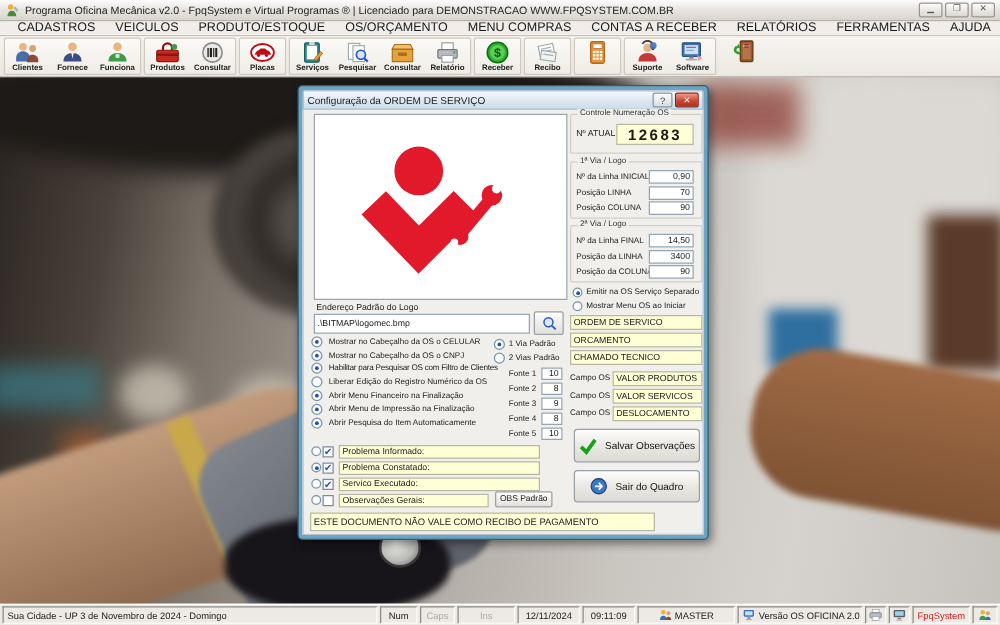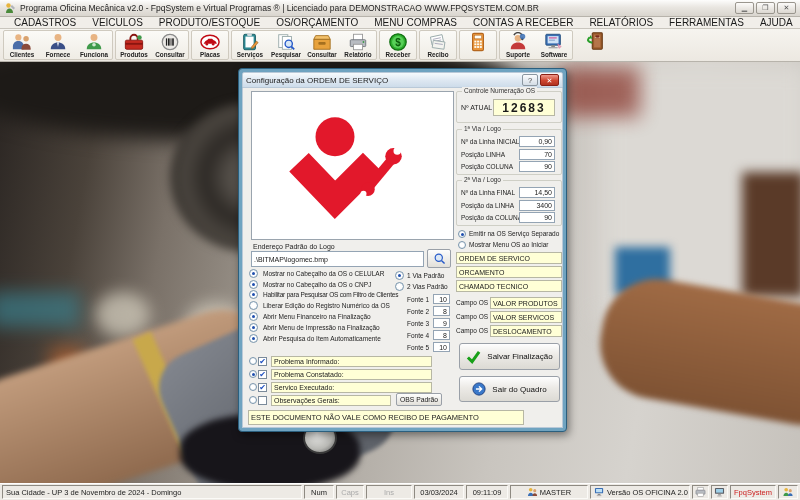--- a/index.html
+++ b/index.html
@@ -407,39 +407,39 @@
       <div class="yfield" style="left:247px;top:209px;width:72px;height:12px;">VALOR PRODUTOS</div>
       <span class="lbl small" style="left:213px;top:225px;">Campo OS 2</span>
       <div class="yfield" style="left:247px;top:223px;width:72px;height:12px;">VALOR SERVICOS</div>
       <span class="lbl small" style="left:213px;top:239px;">Campo OS 3</span>
       <div class="yfield" style="left:247px;top:237px;width:72px;height:12px;">DESLOCAMENTO</div>
 
       <div class="btn" style="left:216px;top:255px;width:101px;height:27px;">
         <svg width="15" height="14" viewBox="0 0 16 15">
             <path d="M2 8l4.5 4.5L14 2" fill="none" stroke="#18a018" stroke-width="3.2"></path>
           </svg>
-        <span>Salvar Finalização</span>
+        <span>Salvar Observações</span>
       </div>
       <div class="btn" style="left:216px;top:288px;width:101px;height:26px;">
         <svg width="14" height="14" viewBox="0 0 16 16">
             <circle cx="8" cy="8" r="7" fill="#3a78c9" stroke="#1a3a7a" stroke-width="1"></circle>
             <path d="M4.5 8h6M8 5l3 3-3 3" fill="none" stroke="#fff" stroke-width="1.6"></path>
           </svg>
         <span>Sair do Quadro</span>
       </div>
 
     </div>
   </div>
 
   <div class="statusbar">
     <div class="sp" style="flex:1;">Sua Cidade - UP  3 de Novembro de 2024 - Domingo</div>
     <div class="sp" style="width:30px;justify-content:center;">Num</div>
     <div class="sp dim" style="width:28px;justify-content:center;">Caps</div>
     <div class="sp dim" style="width:46px;justify-content:center;">Ins</div>
-    <div class="sp" style="width:50px;justify-content:center;">03/03/2024</div>
+    <div class="sp" style="width:50px;justify-content:center;">12/11/2024</div>
     <div class="sp" style="width:42px;justify-content:center;">09:11:09</div>
     <div class="sp" style="width:78px;justify-content:center;">
       <svg width="11" height="10" viewBox="0 0 12 11">
           <circle cx="4" cy="3" r="2" fill="#e8b43c"></circle>
           <path d="M1 10c0-2.5 1.3-3.8 3-3.8S7 7.5 7 10z" fill="#3a6fb5"></path>
           <circle cx="8.5" cy="4" r="1.7" fill="#d9a26e"></circle>
           <path d="M6 10c0-2 1-3 2.5-3S11 8 11 10z" fill="#8a4a3a"></path>
         </svg>
       <span>MASTER</span>
     </div>

